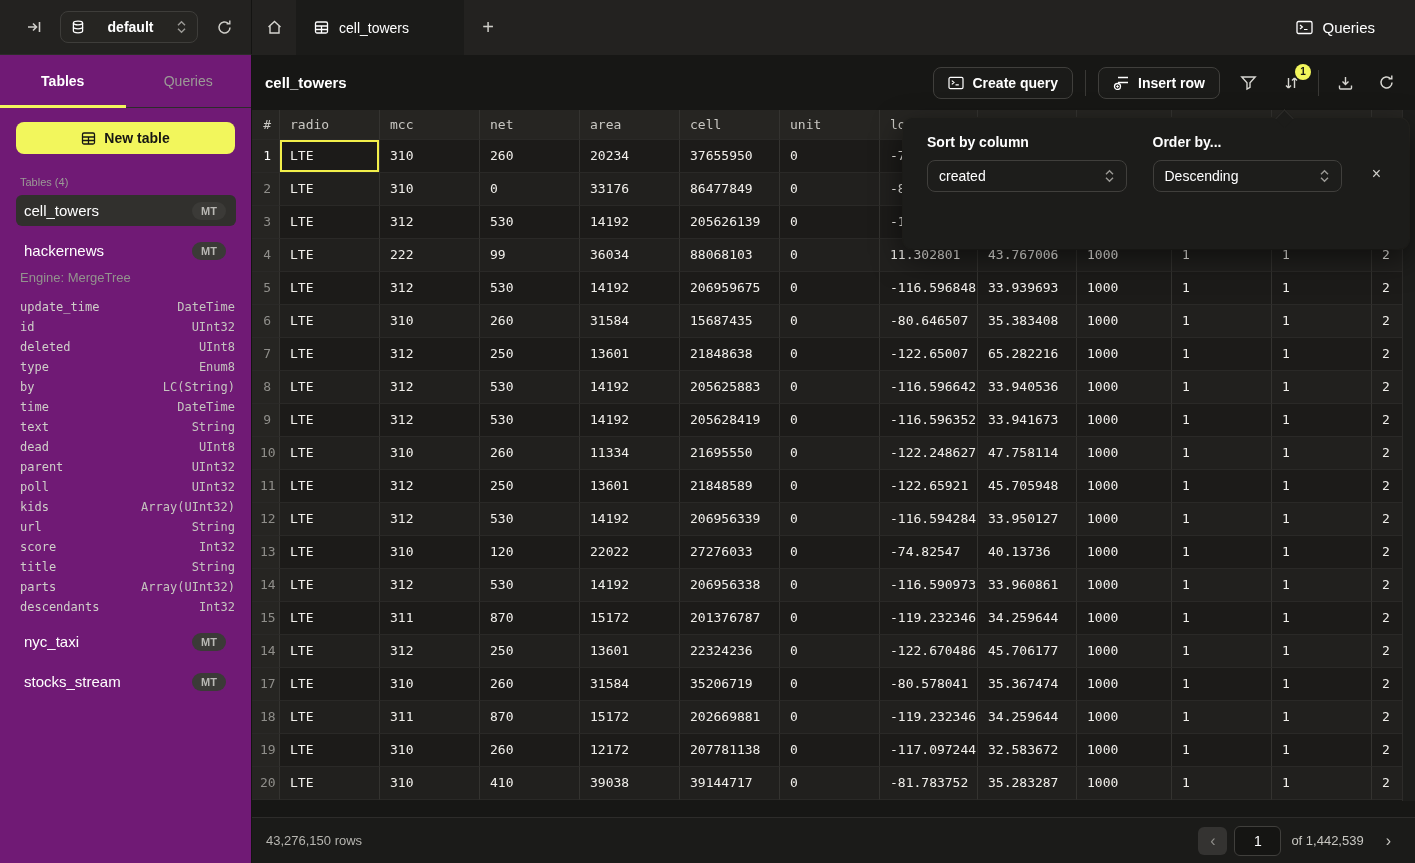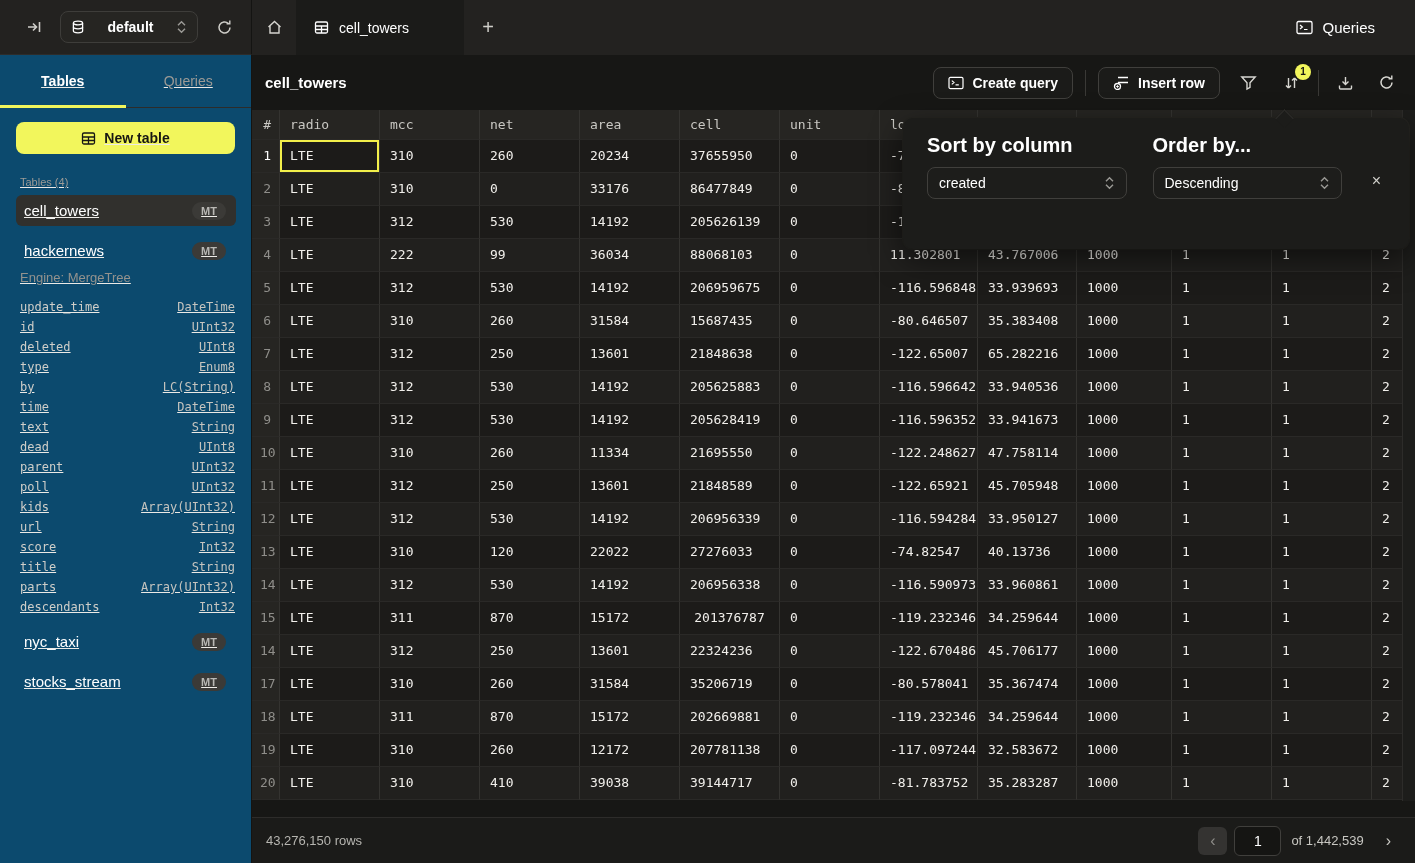--- a/index.html
+++ b/index.html
@@ -24,22 +24,22 @@
   .home-btn { width:44px; display:flex; align-items:center; justify-content:center; color:#d6d5d0;
     background:none; border:none; cursor:pointer; }
   .doc-tab { width:168px; background:#1b1b19; display:flex; align-items:center; gap:10px;
     padding:0 18px; color:#fff; font-size:14px; cursor:pointer; border:none; }
   .newtab-btn { width:48px; background:none; border:none; color:#cfcec9; font-size:20px; cursor:pointer; }
   .topbar-spacer { flex:1; }
   .queries-top-btn { background:none; border:none; color:#fff; font-size:15px; display:flex;
     align-items:center; gap:9px; padding:0 40px 0 12px; cursor:pointer; }
 
   
-  .sidebar { grid-column:1; grid-row:2; background:#0c4a6e; border-right:1px solid #141412;
-    display:flex; flex-direction:column; overflow:hidden;text-decoration:underline; }
+  .sidebar { grid-column:1; grid-row:2; background:#701a75; border-right:1px solid #141412;
+    display:flex; flex-direction:column; overflow:hidden; }
   .side-tabs { display:flex; height:53px; border-bottom:1px solid #2d2c2a; flex:none; }
   .side-tab { flex:1; background:none; border:none; color:#9b9a96; font-size:14px; cursor:pointer;
     position:relative; }
   .side-tab.active { color:#fff; font-weight:600; }
   .side-tab.active::after { content:""; position:absolute; left:0; right:0; bottom:-1px; height:3px;
     background:#f2f65c; }
   .new-table-btn { margin:14px 16px 0 16px; height:32px; flex:none; background:#f2f65c; color:#161613;
     border:none; border-radius:8px; font-size:14px; font-weight:600; display:flex; align-items:center;
     justify-content:center; gap:8px; cursor:pointer; font-family:"Liberation Sans",sans-serif; }
   .search-box { margin:16px 16px 0 16px; height:32px; flex:none; border:1px solid #3e3d3a; border-radius:8px;
@@ -94,21 +94,21 @@
   .vscroll { position:absolute; top:0; right:0; width:13px; height:691px; background:#1d1d1b;
     border-left:1px solid #2d2c2a; }
 
   
   .popover { position:absolute; left:651px; top:63px; width:506px; height:131px; background:#1c1c1a;
     border-radius:10px; box-shadow:0 10px 30px rgba(0,0,0,.55), 0 0 0 1px #262521; z-index:6;
     padding:16px 24px; }
   .popover .caret { position:absolute; top:-6px; left:375px; width:13px; height:13px; background:#1c1c1a;
     transform:rotate(45deg); border-left:1px solid #2e2d2a; border-top:1px solid #2e2d2a; }
   .pop-cols { display:flex; gap:26px; }
-  .pop-label { font-size:20px; font-weight:700; color:#fff; margin-bottom:10px; }
+  .pop-label { font-size:14px; font-weight:700; color:#fff; margin-bottom:10px; }
   .pop-select { height:32px; border:1px solid #403f3c; border-radius:8px; background:#1d1d1b;
     display:flex; align-items:center; justify-content:space-between; padding:0 11px; color:#fff;
     font-size:14px; cursor:pointer; width:100%; font-family:"Liberation Sans",sans-serif; }
   .pop-close { background:none; border:none; color:#d2d1cc; font-size:16px; cursor:pointer;
     align-self:flex-end; margin-bottom:7px; padding:2px 4px; }
   .pop-actions { display:flex; gap:9px; margin-top:12px; }
   .pop-btn-dark { height:31px; border:1px solid #403f3c; border-radius:8px; background:#191917;
     color:#fff; font-size:14px; font-weight:600; padding:0 15px; cursor:pointer;
     font-family:"Liberation Sans",sans-serif; }
   .pop-btn-apply { height:31px; border:none; border-radius:8px; background:#f2f65c; color:#161613;
@@ -601,21 +601,21 @@
             <div class="gcell" style="width: 100px;">1</div>
             <div class="gcell" style="width: 100px;">1</div>
             <div class="gcell" style="width: 125px;">2</div>
           </div>
           <div class="trow row-odd">
             <div class="gcell gut" style="width: 28px;">15</div>
             <div class="gcell" style="width: 100px;">LTE</div>
             <div class="gcell" style="width: 100px;">311</div>
             <div class="gcell" style="width: 100px;">870</div>
             <div class="gcell" style="width: 100px;">15172</div>
-            <div class="gcell" style="width: 100px; text-align: center;">201376787</div>
+            <div class="gcell" style="width: 100px;">201376787</div>
             <div class="gcell" style="width: 100px;">0</div>
             <div class="gcell" style="width: 98px;">-119.232346</div>
             <div class="gcell" style="width: 99px;">34.259644</div>
             <div class="gcell" style="width: 95px;">1000</div>
             <div class="gcell" style="width: 100px;">1</div>
             <div class="gcell" style="width: 100px;">1</div>
             <div class="gcell" style="width: 125px;">2</div>
           </div>
           <div class="trow row-even">
             <div class="gcell gut" style="width: 28px;">14</div>

